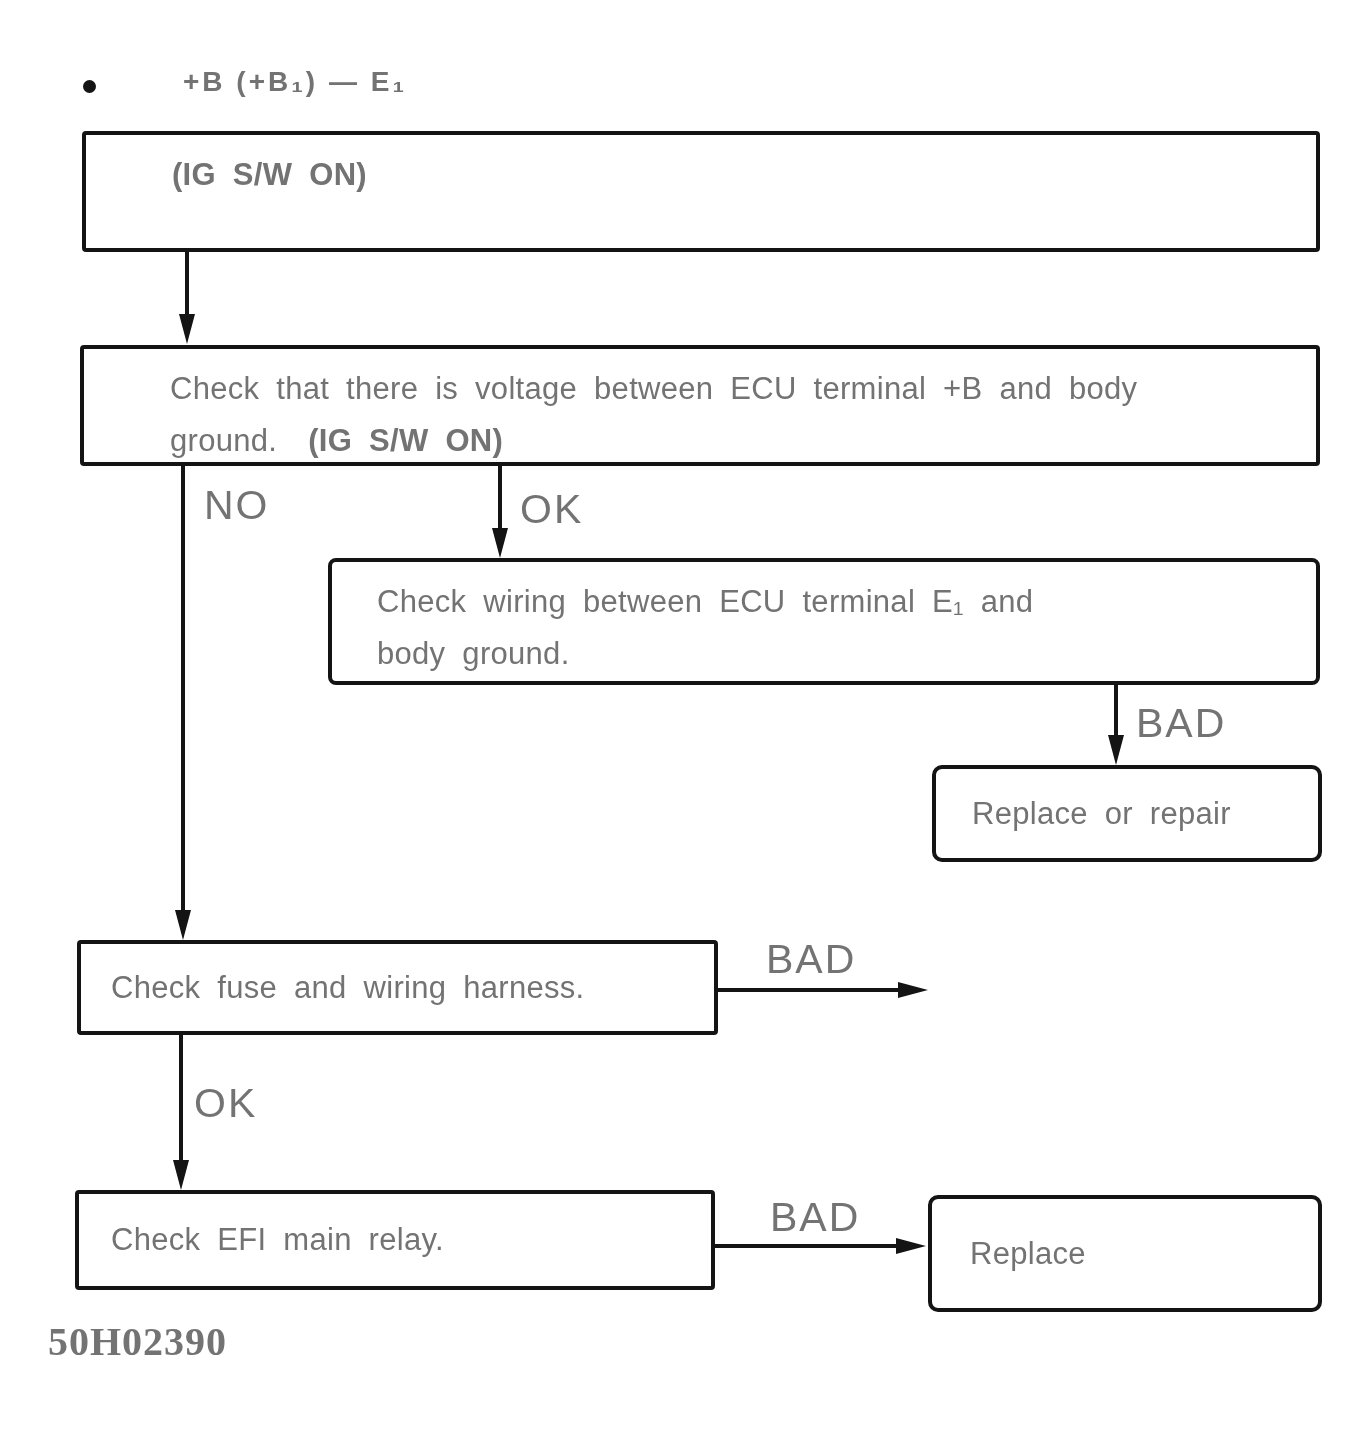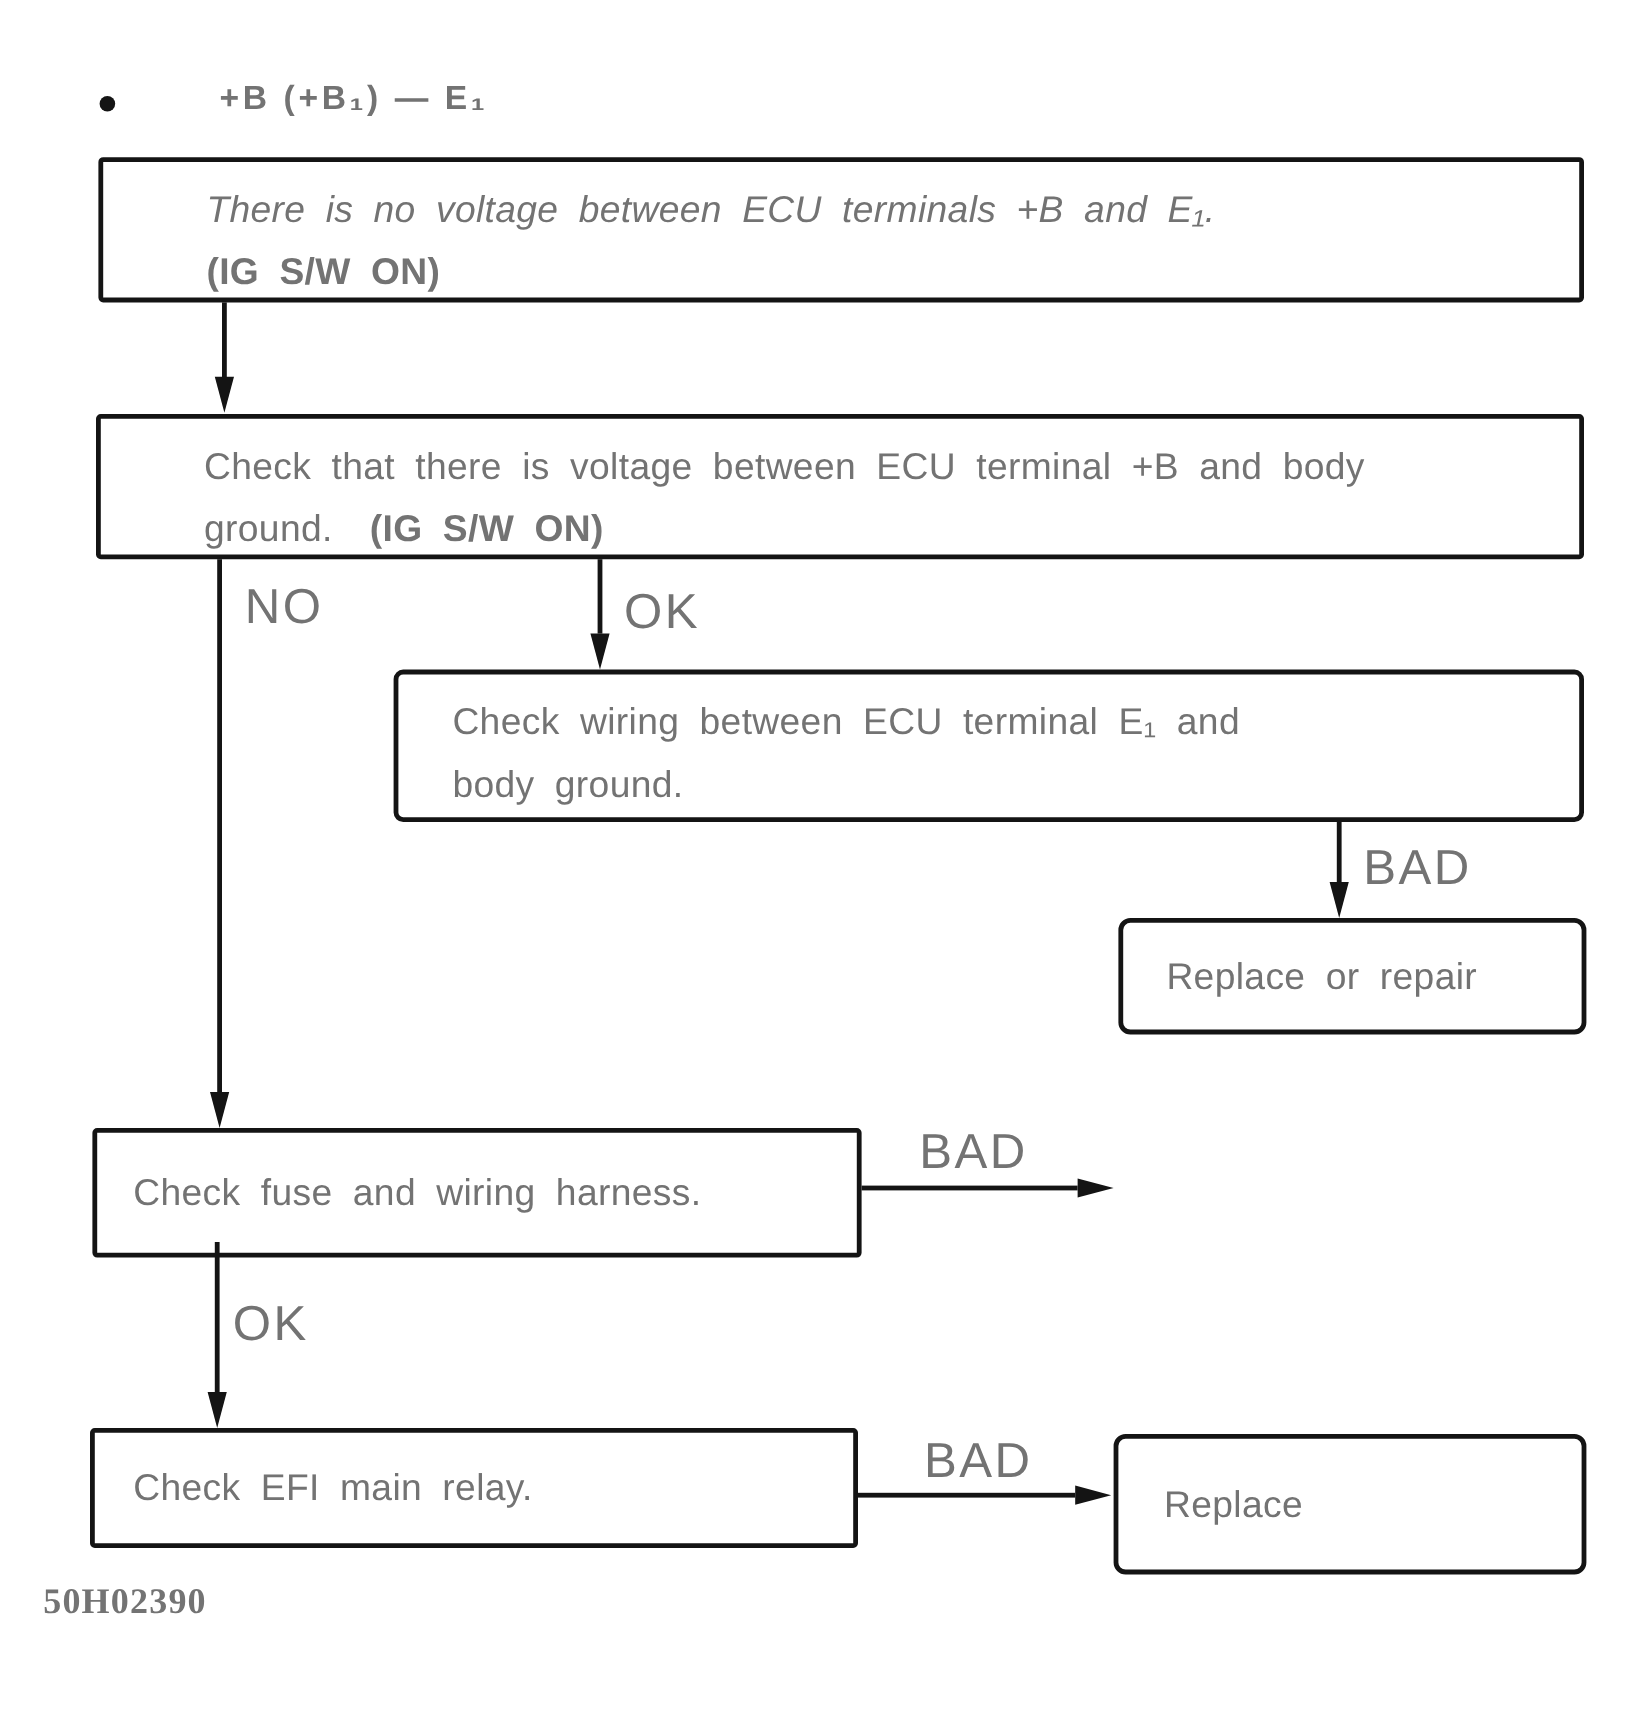--- a/index.html
+++ b/index.html
@@ -79,38 +79,37 @@
     border-left: 30px solid #141414;
   }
   .edge-label {
     position: absolute;
     font-size: 41px;
     letter-spacing: 2px;
     white-space: nowrap;
   }
   .figure-code {
     position: absolute;
-    left: 36px; top: 1318px;
+    left: 48px; top: 1318px;
     font-family: "Liberation Serif", serif;
     font-weight: bold;
-    font-size: 30px;
+    font-size: 40px;
     letter-spacing: 1px;
   }
 </style>
 </head>
 <body>
 
 <div class="canvas">
 
   <span class="bullet"></span>
   <div class="title">+B (+B₁) — E₁</div>
 
   <div class="box" style="left:82px; top:131px; width:1238px; height:121px;">
     <div style="padding:14px 0 0 86px;">
-      <div class="ln italic">There is no voltage between ECU terminals +B and E₁.</div>
       <div class="ln bold">(IG S/W ON)</div>
     </div>
   </div>
 
   <div class="vline" style="left:185px; top:252px; height:63px;"></div>
   <div class="ah-down" style="left:179px; top:314px;"></div>
 
   <div class="box" style="left:80px; top:345px; width:1240px; height:121px;">
     <div style="padding:14px 0 0 86px;">
       <div class="ln">Check that there is voltage between ECU terminal +B and body</div>
@@ -137,21 +136,21 @@
   </div>
 
   <div class="vline" style="left:1114px; top:685px; height:50px;"></div>
   <div class="ah-down" style="left:1108px; top:735px;"></div>
   <div class="edge-label" style="left:1136px; top:700px;">BAD</div>
 
   <div class="box result vcenter" style="left:932px; top:765px; width:390px; height:97px;">
     <div class="ln" style="padding-left:36px;">Replace or repair</div>
   </div>
 
-  <div class="box vcenter" style="left:77px; top:940px; width:641px; height:108px;">
+  <div class="box vcenter" style="left:77px; top:940px; width:641px; height:95px;">
     <div class="ln" style="padding-left:30px;">Check fuse and wiring harness.</div>
   </div>
 
   <div class="hline" style="left:718px; top:988px; width:180px;"></div>
   <div class="ah-right" style="left:898px; top:982px;"></div>
   <div class="edge-label" style="left:766px; top:936px;">BAD</div>
 
 
   <div class="vline" style="left:179px; top:1035px; height:125px;"></div>
   <div class="ah-down" style="left:173px; top:1160px;"></div>

